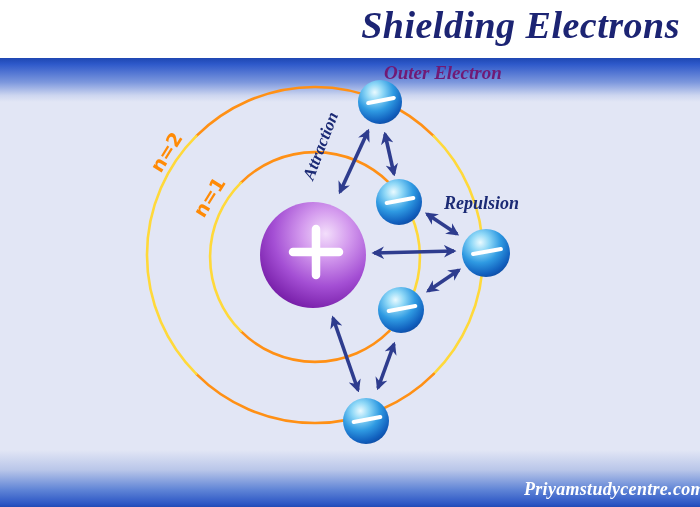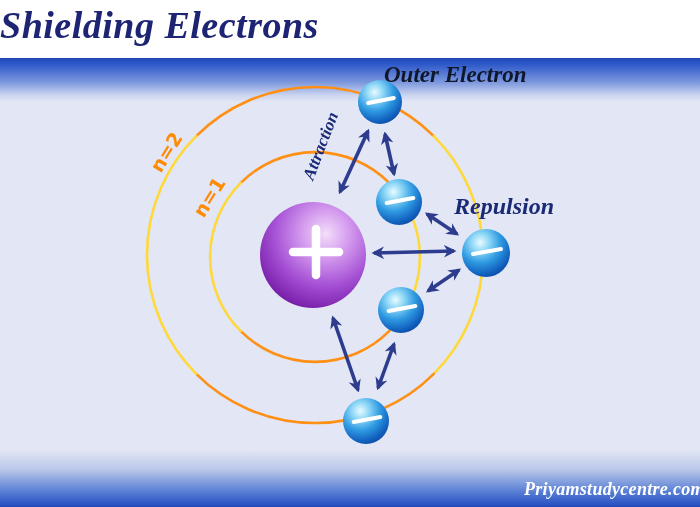--- a/index.html
+++ b/index.html
@@ -5,23 +5,23 @@
   html,body{margin:0;padding:0;background:#ffffff;}
   #stage{position:relative;width:700px;height:507px;overflow:hidden;background:#ffffff;
          font-family:"Liberation Serif",serif;}
   .main-bg{position:absolute;left:0;top:58px;width:700px;height:449px;background:#e2e6f5;}
   .banner{position:absolute;left:0;top:58px;width:700px;height:44px;
           background:linear-gradient(to bottom,#1e47b2 0%,#2e59ca 14%,#7c97dd 55%,#cdd6f0 85%,#e2e6f5 100%);}
   .bottom-band{position:absolute;left:0;top:450px;width:700px;height:57px;
           background:linear-gradient(to bottom,rgba(226,230,245,0) 0%,#b9c6e9 35%,#5f84d6 70%,#2b55c4 95%,#2149b4 100%);}
   svg#scene{position:absolute;left:0;top:0;}
   .lbl{position:absolute;font-style:italic;font-weight:bold;white-space:nowrap;}
-  .title{left:0;top:3px;width:680px;text-align:left;font-size:38px;letter-spacing:.5px;color:#1c2473;}
-  .outer-electron{left:384px;top:62px;font-size:23px;color:#0f172a;}
-  .repulsion{left:454px;top:193px;font-size:24px;color:#1b2a75;}
+  .title{left:0;top:3px;width:680px;text-align:right;font-size:38px;letter-spacing:.5px;color:#1c2473;}
+  .outer-electron{left:384px;top:62px;font-size:19px;color:#701a75;}
+  .repulsion{left:444px;top:193px;font-size:18px;color:#1b2a75;}
   .nucleus-lbl{left:157px;top:231px;font-size:25px;color:#502d69;}
   .attraction{left:261px;top:136px;width:120px;text-align:center;font-size:17px;color:#1b2a75;
               transform:rotate(-69deg);}
   .shell{font-family:"DejaVu Sans",sans-serif;font-style:normal;font-weight:bold;font-size:19px;color:#ff8a05;}
   .n2{left:141px;top:141px;width:50px;text-align:center;transform:rotate(-58deg);}
   .n1{left:184px;top:186px;width:50px;text-align:center;transform:rotate(-58deg);}
   .watermark{left:524px;top:479px;font-size:18px;color:#ffffff;letter-spacing:.3px;}
 </style>
 </head>
 <body>

